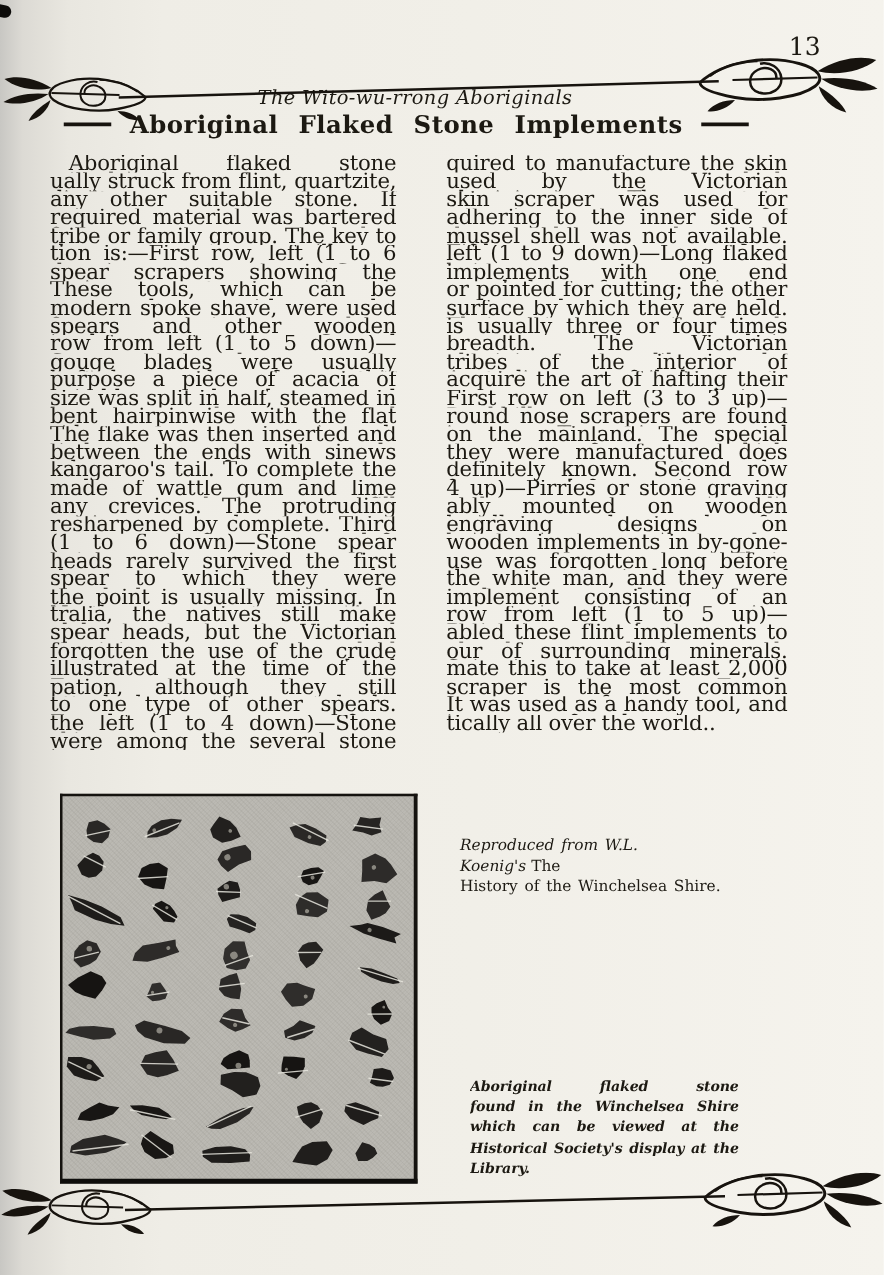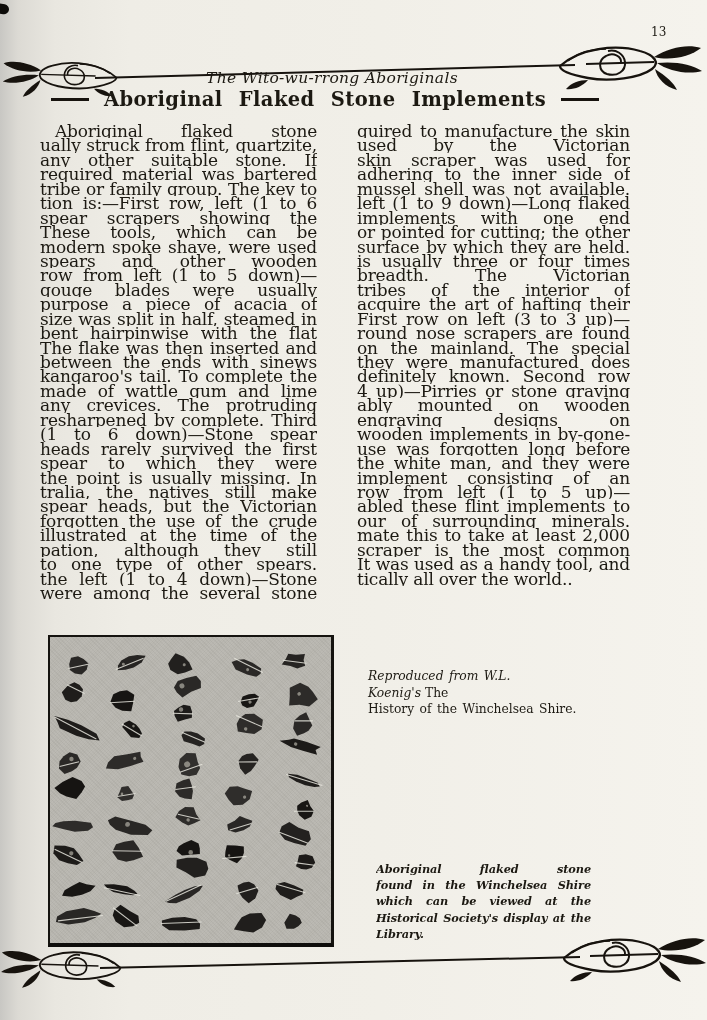--- a/index.html
+++ b/index.html
@@ -3,21 +3,21 @@
 <meta charset="utf-8">
 <style>
   html,body{margin:0;padding:0;}
   body{
     width:707px;height:1020px;position:relative;overflow:hidden;
     background:linear-gradient(90deg,#c8c7c3 0px,#dcdad4 18px,#e9e7e0 55px,#efede6 130px,#f1efe8 380px,#f5f3ed 707px);
     font-family:"DejaVu Serif","Liberation Serif",serif;color:#1c1912;
   }
   .corner-mark{position:absolute;top:4px;left:-4px;width:13px;height:10px;background:#0d0c0a;border-radius:0 7px 7px 0;transform:rotate(10deg);}
   .runhead{position:absolute;top:33px;left:150px;width:364px;text-align:center;font-style:italic;font-size:15.5px;letter-spacing:.3px;margin-top:36px;}
-  .pagenum{position:absolute;top:25px;left:651px;font-size:12px;}
+  .pagenum{position:absolute;top:25px;left:631px;font-size:20px;}
   .band{position:absolute;left:0;}
   .band line{stroke:#17130e;stroke-width:2;}
   .article-title{position:absolute;top:88px;left:0;width:650px;text-align:center;font-weight:bold;font-size:19.5px;word-spacing:9px;letter-spacing:.4px;white-space:nowrap;}
   .dash{display:inline-block;width:38px;height:3px;background:#17130e;vertical-align:middle;margin:0 15px 3px;}
   .col{position:absolute;top:124px;font-size:17px;letter-spacing:-.2px;}
   .col-left{left:40px;width:277px;}
   .col-right{left:357px;width:273px;}
   .tline{height:14.45px;line-height:14.45px;text-align:justify;text-align-last:justify;overflow:hidden;}
   .col-left .tline:first-child{padding-left:15px;}
   .col-right .tline:last-child{text-align-last:left;}

